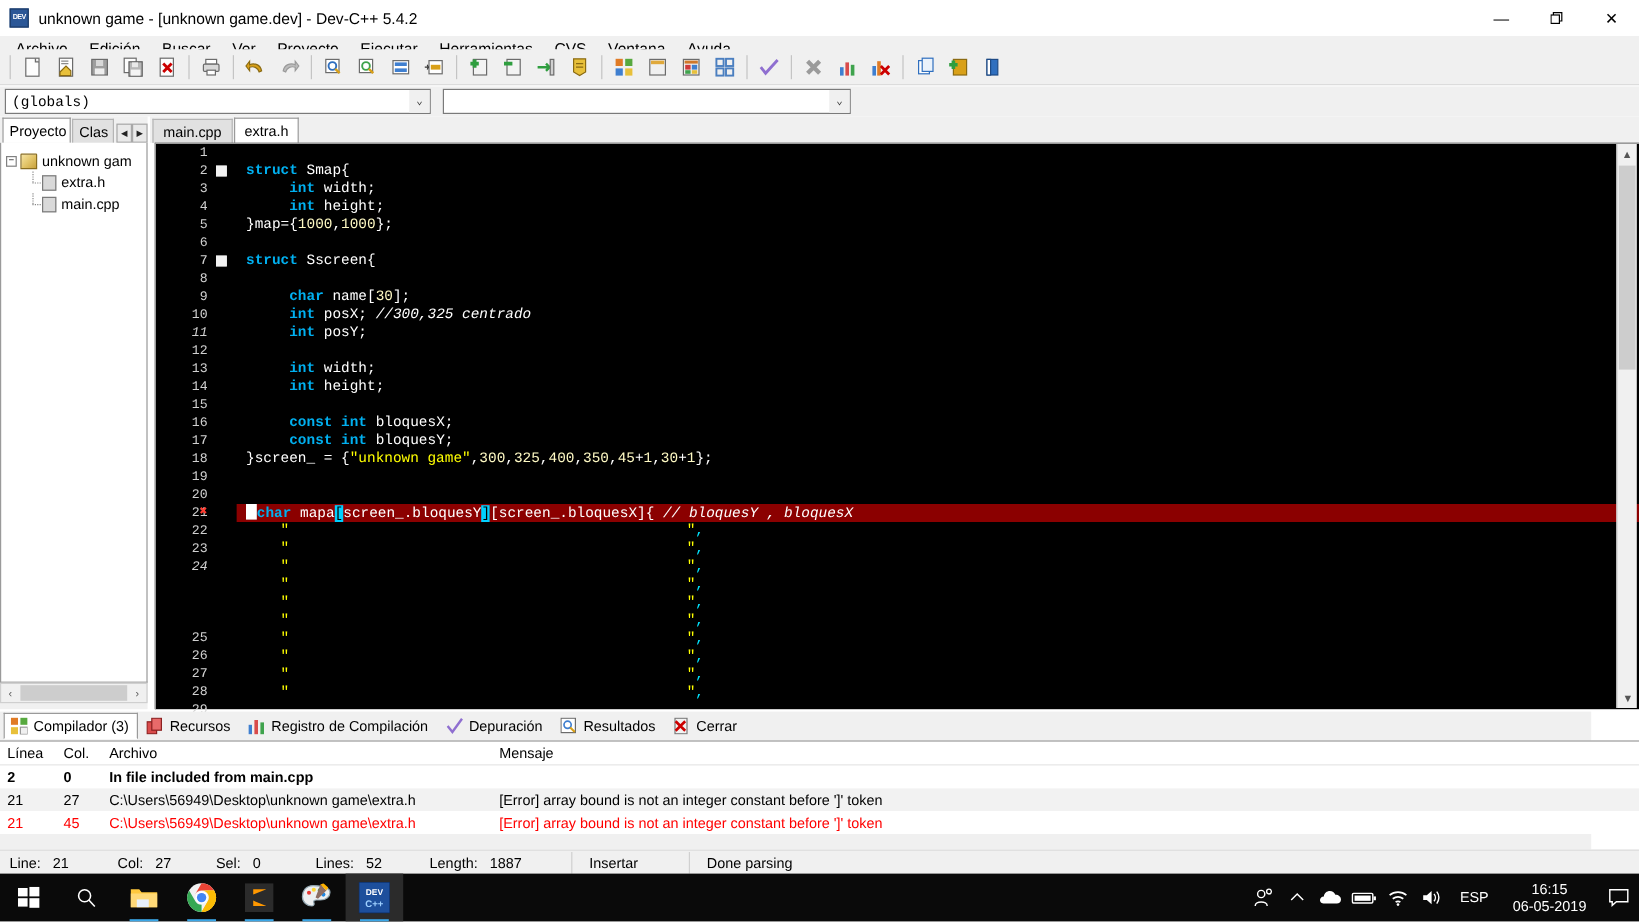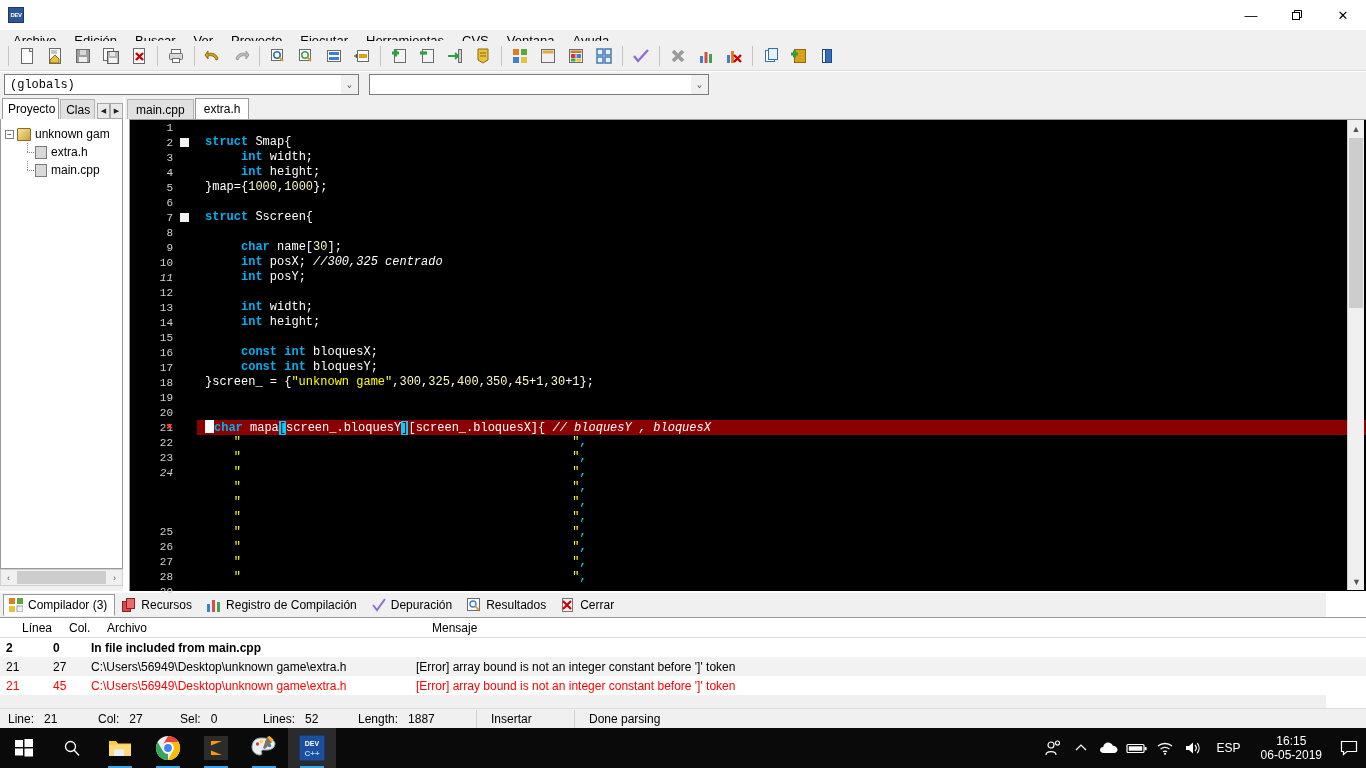--- a/index.html
+++ b/index.html
@@ -205,21 +205,21 @@
     white-space:nowrap;
   }
   .bp-tab.active { background:#fff; border:1px solid #9a9a9a; border-bottom-color:#fff; }
   .bp-tab .ic { margin-right:5px; display:flex; }
   .bp-grid {
     position:absolute; left:0; top:24px; width:1366px; height:70px;
     background:#fff; border-top:1px solid #9a9a9a;
   }
   .bp-head {
     display:flex; height:20px; font-size:12px; color:#000;
-    border-bottom:1px solid #e0e0e0; align-items:center;padding-left:16px;
+    border-bottom:1px solid #e0e0e0; align-items:center;
   }
   .bp-head div { padding-left:6px; }
   .bp-row { display:flex; height:19px; font-size:12px; align-items:center; }
   .bp-row div { padding-left:6px; overflow:hidden; white-space:nowrap; }
   .bp-row.r0 { font-weight:bold; color:#000; background:#fff; }
   .bp-row.r1 { color:#000; background:#f2f2f2; }
   .bp-row.r2 { color:#ff0000; background:#fff; }
   .c-line { width:47px; }
   .c-col  { width:38px; }
   .c-file { width:325px; }
@@ -264,20 +264,21 @@
   }
   .tray-notif { width:34px; height:40px; display:flex; align-items:center; justify-content:center; }
 </style>
 </head>
 <body>
 
 <div id="app">
 
   <div class="titlebar">
     <div class="title-icon">DEV</div>
+    <div class="title-text">unknown game - [unknown game.dev] - Dev-C++ 5.4.2</div>
     <div class="win-btns">
       <div class="win-btn">—</div>
       <div class="win-btn">
         <svg width="11" height="11" viewBox="0 0 11 11">
           <rect x="0.5" y="2.5" width="7" height="7" fill="none" stroke="#000"></rect>
           <polyline points="2.5,2.5 2.5,0.5 9.5,0.5 9.5,7.5 7.5,7.5" fill="none" stroke="#000"></polyline>
         </svg>
       </div>
       <div class="win-btn close">✕</div>
     </div>

